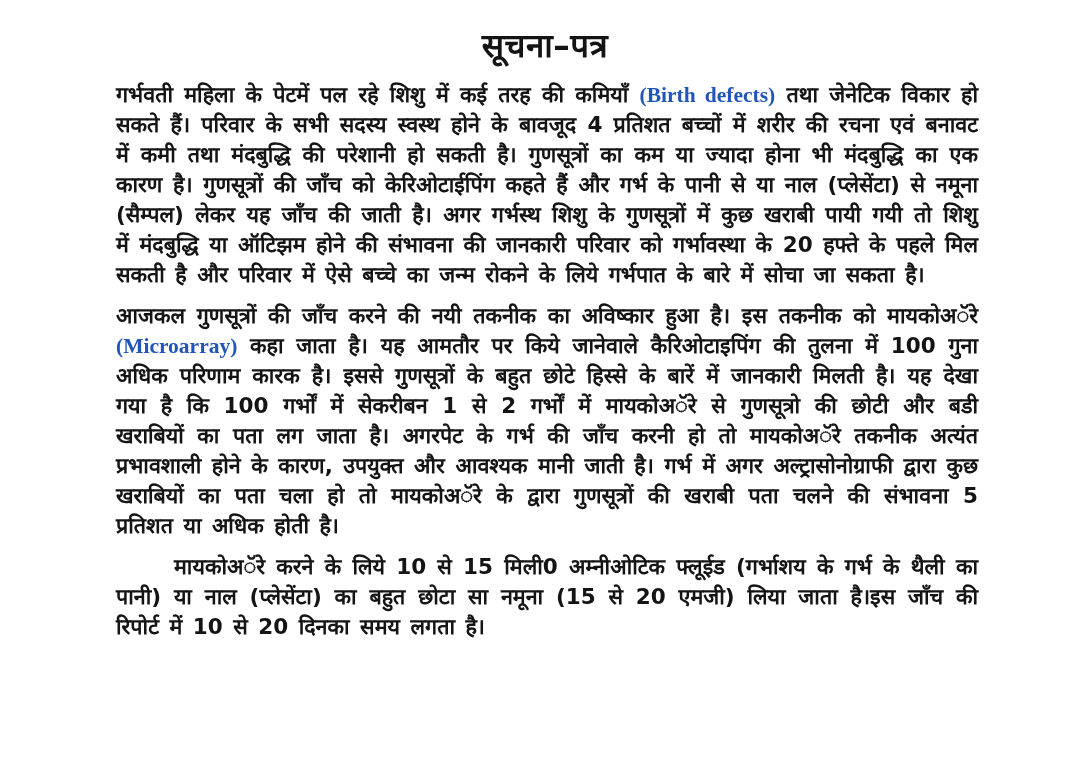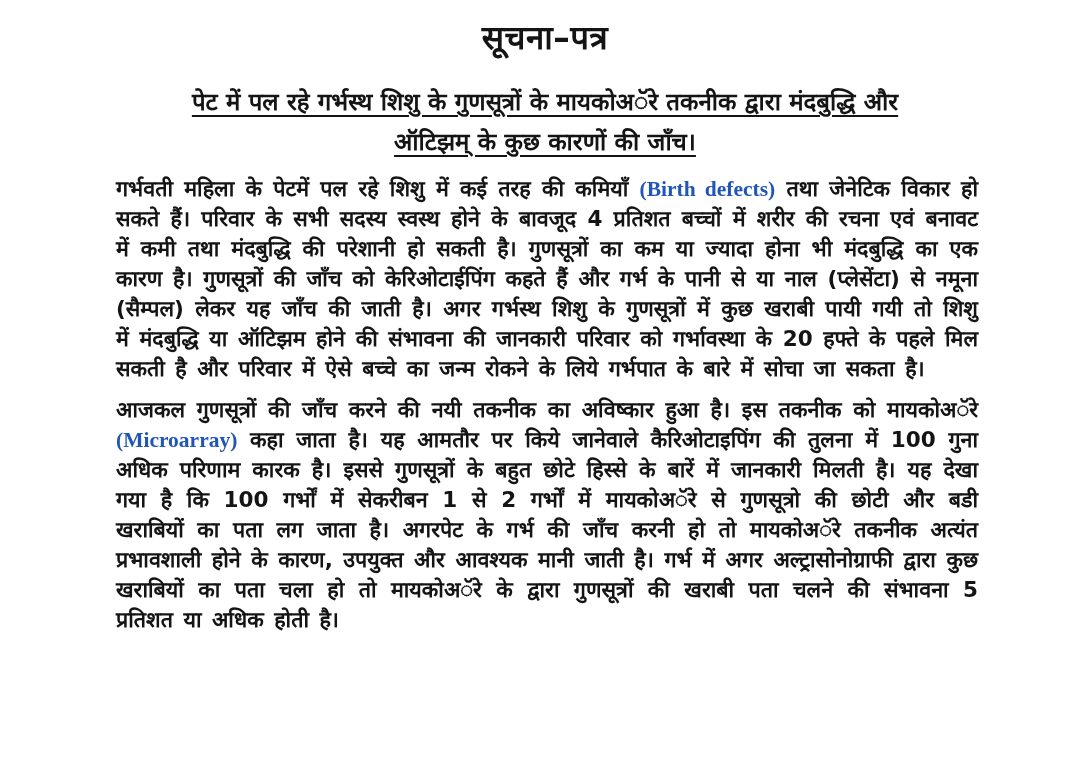--- a/index.html
+++ b/index.html
@@ -11,21 +11,21 @@
     position: relative;
     width: 1090px;
     height: 757px;
     background: #ffffff;
     overflow: hidden;
     color: #141414;
     font-family: "DejaVu Sans", "Liberation Sans", sans-serif;
   }
   .doc-title {
     margin: 0;
-    padding-top: 16px;
+    padding-top: 24px;
     text-align: center;
     font-size: 33px;
     line-height: 44px;
     font-weight: 700;
     letter-spacing: 0.5px;
   }
   .doc-subtitle {
     margin-top: 22px;
     text-align: center;
     font-size: 24px;
@@ -60,28 +60,21 @@
     font-weight: 600;
   }
 </style>
 </head>
 <body>
 
 <div class="page" style="color: rgb(20, 20, 20);">
 
   <h1 class="doc-title">सूचना–पत्र</h1>
 
-  <div class="doc-subtitle">
-    <div>
-      <span class="subtitle-line">पेट में पल रहे गर्भस्थ शिशु के गुणसूत्रों के मायकोअॅरे तकनीक द्वारा मंदबुद्धि और</span>
-    </div>
-    <div>
-      <span class="subtitle-line">ऑटिझम् के कुछ कारणों की जाँच।</span>
-    </div>
-  </div>
 
   <div class="doc-body">
 
   <div class="para"><span class="seg-hi">गर्भवती महिला के पेटमें पल रहे शिशु में कई तरह की कमियाँ </span><span class="seg-en" style="color: rgb(33, 85, 184);">(Birth defects)</span><span class="seg-hi"> तथा जेनेटिक विकार हो सकते हैं। परिवार के सभी सदस्य स्वस्थ होने के बावजूद 4 प्रतिशत बच्चों में शरीर की रचना एवं बनावट में कमी तथा मंदबुद्धि की परेशानी हो सकती है। गुणसूत्रों का कम या ज्यादा होना भी मंदबुद्धि का एक कारण है। गुणसूत्रों की जाँच को केरिओटाईपिंग कहते हैं और गर्भ के पानी से या नाल (प्लेसेंटा) से नमूना (सैम्पल) लेकर यह जाँच की जाती है। अगर गर्भस्थ शिशु के गुणसूत्रों में कुछ खराबी पायी गयी तो शिशु में मंदबुद्धि या ऑटिझम होने की संभावना की जानकारी परिवार को गर्भावस्था के 20 हफ्ते के पहले मिल सकती है और परिवार में ऐसे बच्चे का जन्म रोकने के लिये गर्भपात के बारे में सोचा जा सकता है।</span></div>
       <div class="para"><span class="seg-hi">आजकल गुणसूत्रों की जाँच करने की नयी तकनीक का अविष्कार हुआ है। इस तकनीक को मायकोअॅरे </span><span class="seg-en" style="color: rgb(33, 85, 184);">(Microarray)</span><span class="seg-hi"> कहा जाता है। यह आमतौर पर किये जानेवाले कैरिओटाइपिंग की तुलना में 100 गुना अधिक परिणाम कारक है। इससे गुणसूत्रों के बहुत छोटे हिस्से के बारें में जानकारी मिलती है। यह देखा गया है कि 100 गर्भों में सेकरीबन 1 से 2 गर्भों में मायकोअॅरे से गुणसूत्रो की छोटी और बडी खराबियों का पता लग जाता है। अगरपेट के गर्भ की जाँच करनी हो तो मायकोअॅरे तकनीक अत्यंत प्रभावशाली होने के कारण, उपयुक्त और आवश्यक मानी जाती है। गर्भ में अगर अल्ट्रासोनोग्राफी द्वारा कुछ खराबियों का पता चला हो तो मायकोअॅरे के द्वारा गुणसूत्रों की खराबी पता चलने की संभावना 5 प्रतिशत या अधिक होती है।</span></div>
+      <div class="para indent"><span class="seg-hi">मायकोअॅरे करने के लिये 10 से 15 मिली0 अम्नीओटिक फ्लूईड (गर्भाशय के गर्भ के थैली का पानी) या नाल (प्लेसेंटा) का बहुत छोटा सा नमूना (15 से 20 एमजी) लिया जाता है।इस जाँच की रिपोर्ट में 10 से 20 दिनका समय लगता है।</span></div>
     </div>
 
 </div>
 
 </body></html>

